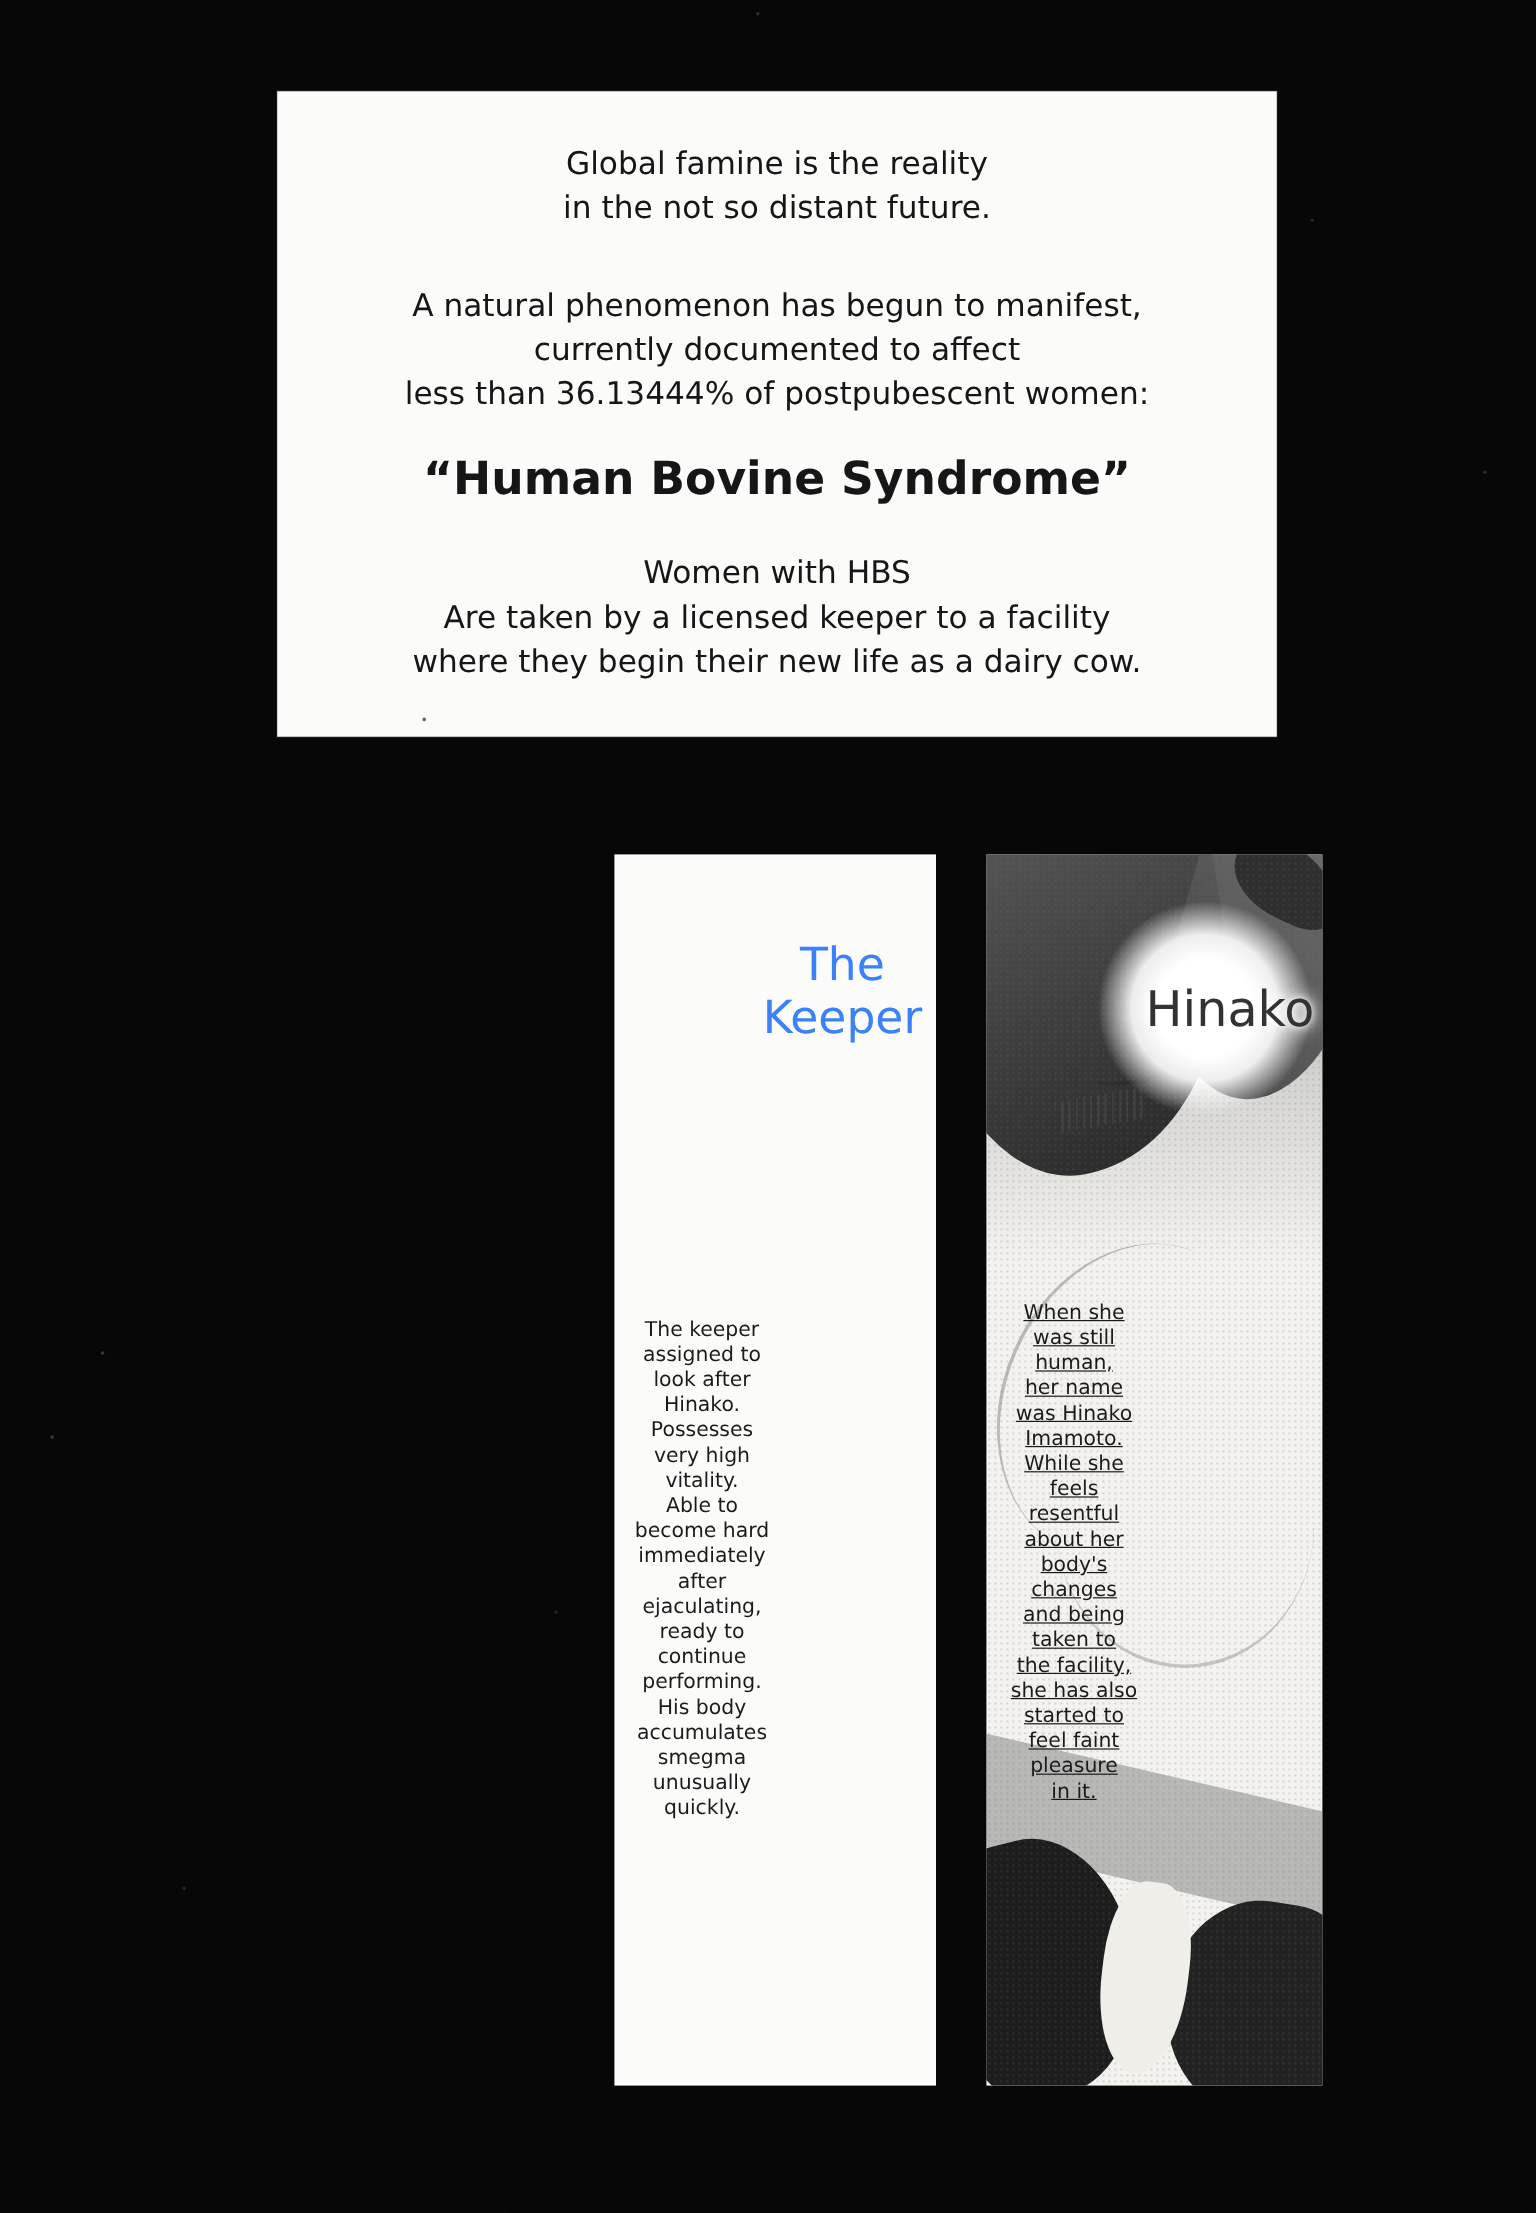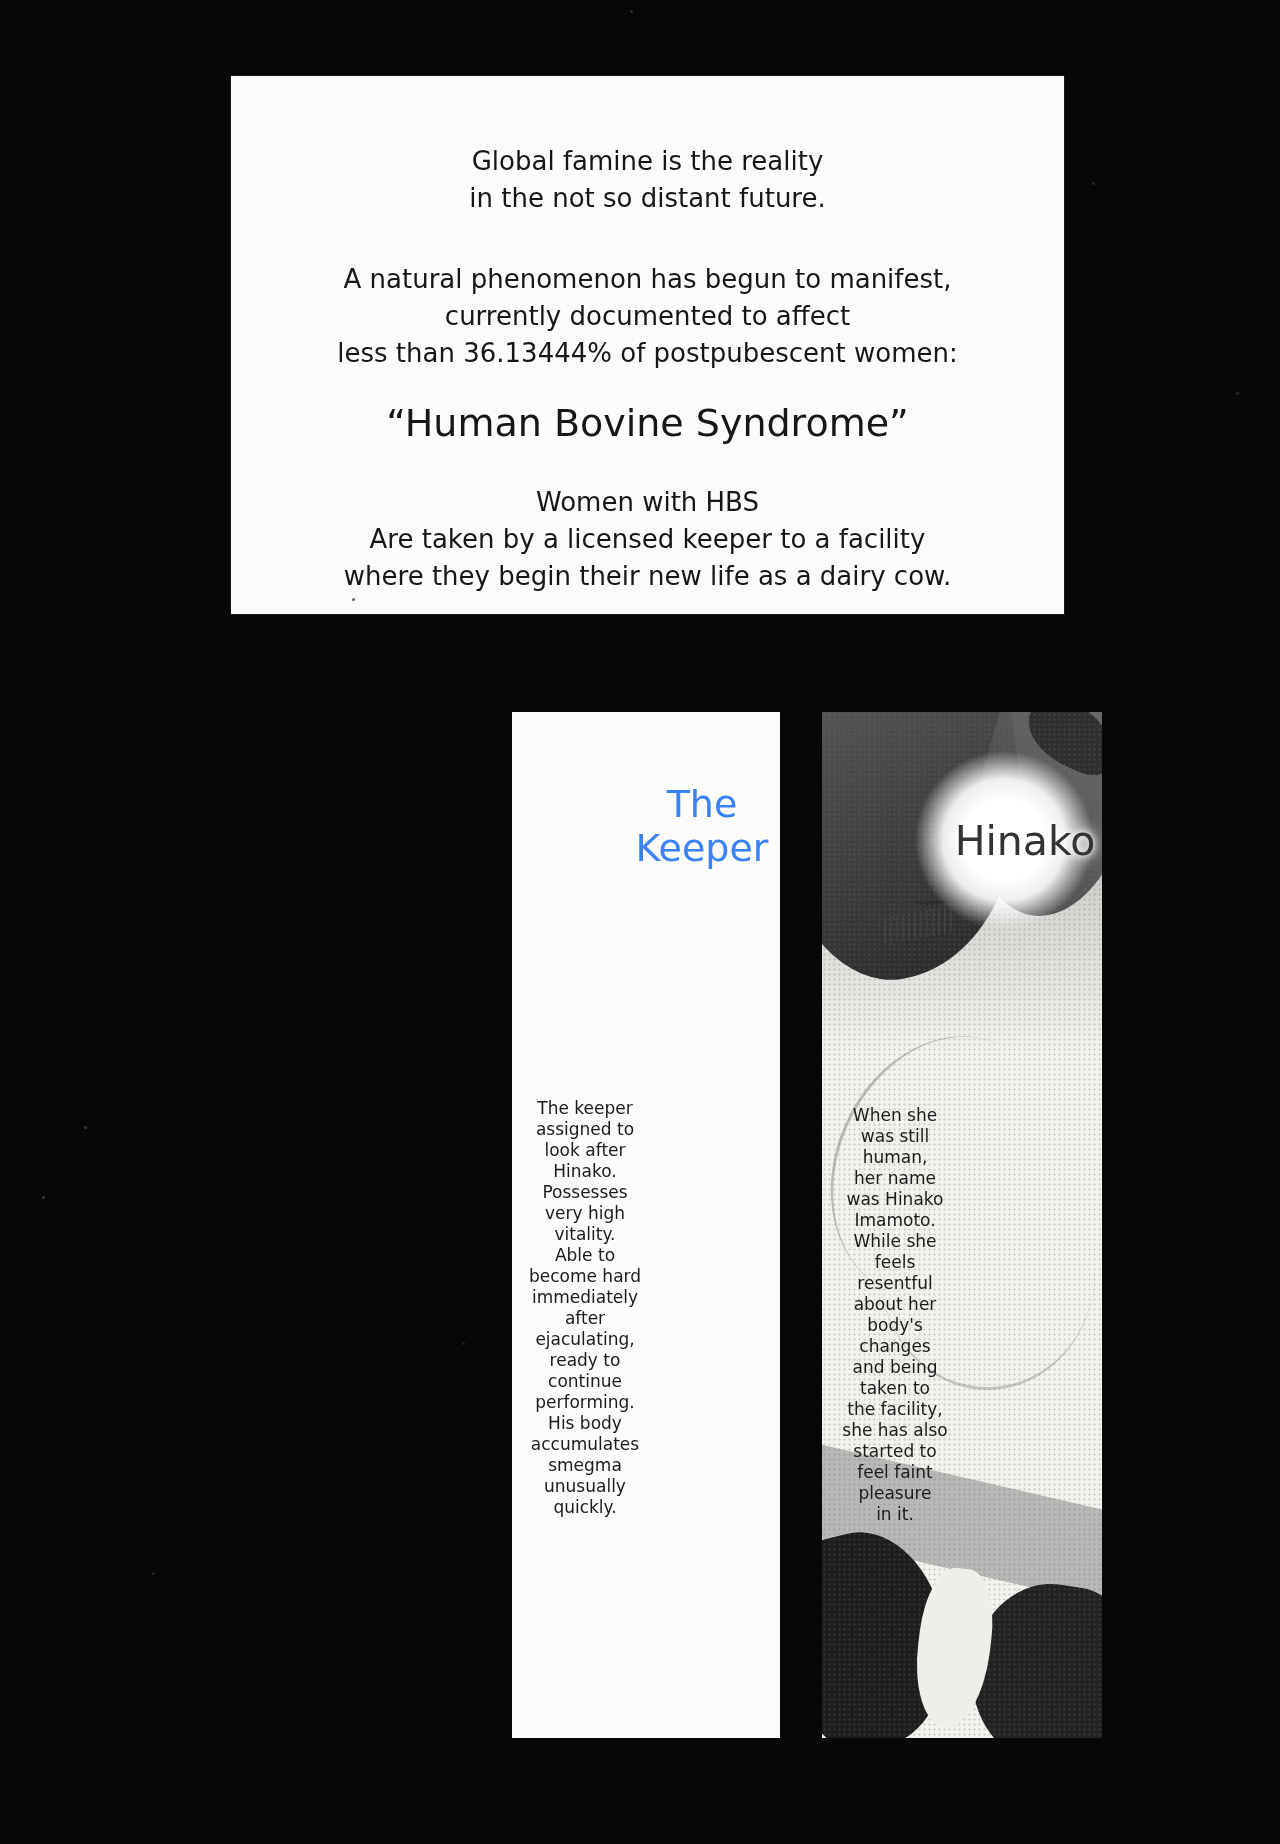--- a/index.html
+++ b/index.html
@@ -9,45 +9,45 @@
     font-family:"DejaVu Sans",sans-serif;color:#161616;
   }
   
   .intro-box{
     position:absolute;left:230px;top:75px;width:835px;height:540px;
     background:#fbfbf9;text-align:center;box-shadow:0 0 0 1px #1a1a1a inset;
   }
   .intro-box .para{
     white-space:pre-line;font-size:26px;line-height:37px;letter-spacing:0px;
   }
-  .intro-box .p1{margin-top:68px;}
+  .intro-box .p1{margin-top:44px;}
   .intro-box .p2{margin-top:44px;}
   .intro-box .hbs-title{
-    margin-top:27px;font-size:38px;line-height:48px;font-weight:400;white-space:pre-line;
+    margin-top:27px;font-size:38px;line-height:48px;font-weight:700;white-space:pre-line;
   }
   .intro-box .p3{margin-top:37px;}
   
   .panel{position:absolute;top:712px;height:1026px;background:#fbfbf9;overflow:hidden;}
   .keeper-panel{left:512px;width:268px;}
   .hinako-panel{left:822px;width:280px;background:#f3f2ee;}
   .panel-title{
     position:absolute;font-size:38px;line-height:44px;white-space:pre-line;
     text-align:center;color:#3b82f6;
   }
   .keeper-title{top:70px;right:8px;width:140px;}
   .hinako-title{
     top:107px;right:2px;width:150px;font-size:41px;color:#333;z-index:6;
     text-shadow:0 0 6px #fff,0 0 12px #fff,0 0 18px #fff;
   }
   .panel-desc{
     position:absolute;left:8px;width:130px;text-align:center;
     white-space:pre-line;font-size:17px;line-height:21px;color:#1b1b1b;z-index:6;
   }
   .keeper-desc{top:386px;}
-  .hinako-desc{top:393px;}
+  .hinako-desc{top:372px;text-decoration:underline;}
   
   .art{position:absolute;inset:0;z-index:1;}
   .art .halftone{
     position:absolute;inset:0;opacity:.45;
     background-image:radial-gradient(circle,rgba(110,110,110,.5) 1px,transparent 1.3px);
     background-size:5px 5px;
   }
   .art .shade-top{
     position:absolute;left:0;top:0;width:100%;height:340px;
     background:linear-gradient(180deg,rgba(70,70,70,.55),rgba(140,140,140,.3) 55%,rgba(200,200,200,0));

